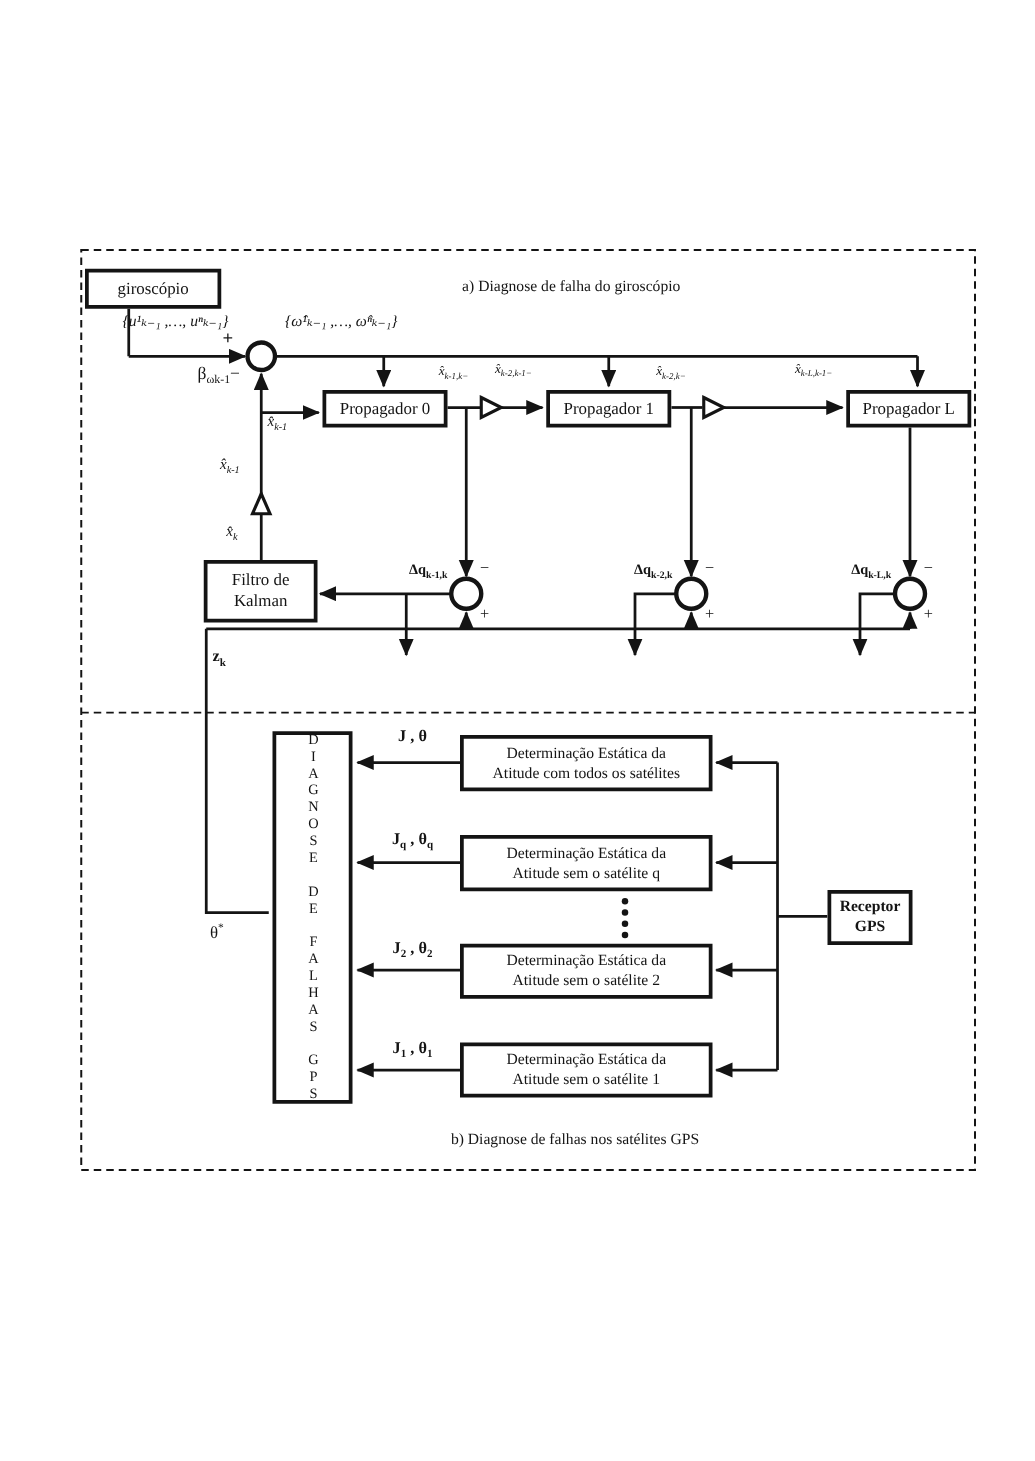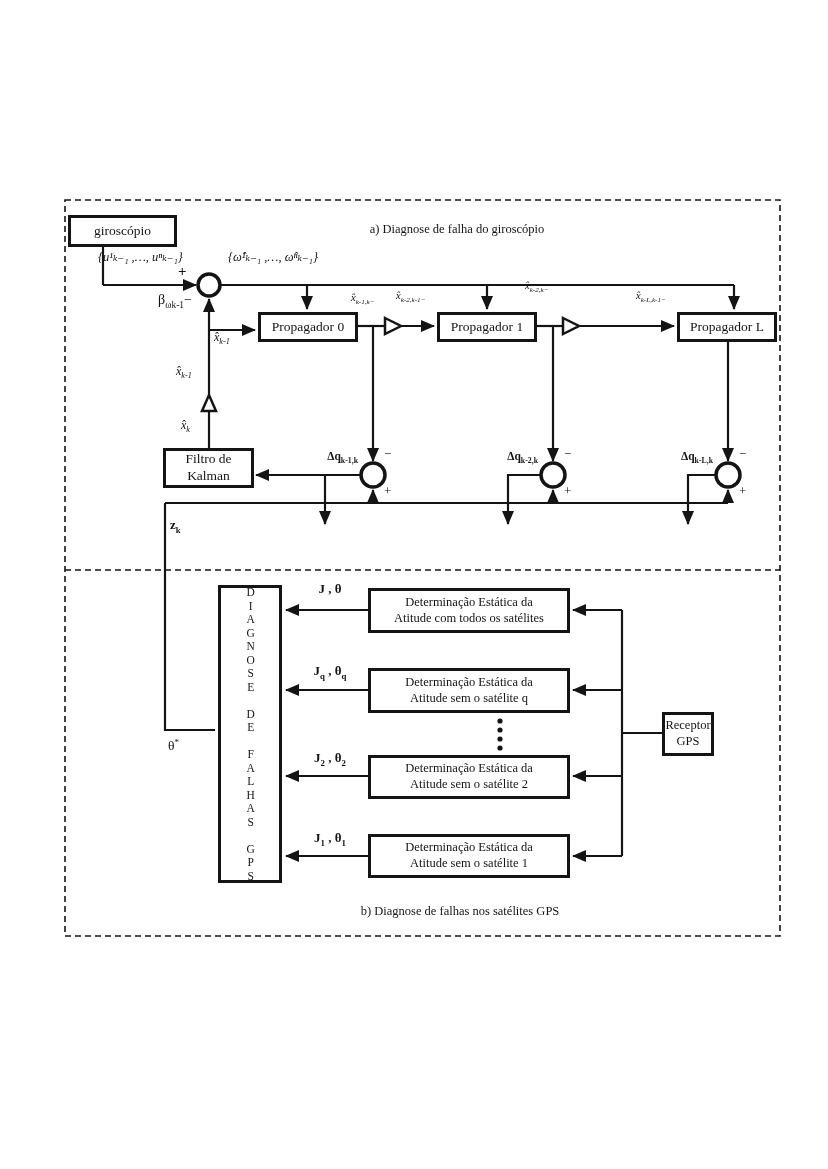--- a/index.html
+++ b/index.html
@@ -105,21 +105,21 @@
   <div class="box" style="left:258px;top:312px;width:100px;height:30px;font-size:13.5px;">
     <span>Propagador 0</span>
   </div>
   <div class="box" style="left:437px;top:312px;width:100px;height:30px;font-size:13.5px;">
     <span>Propagador 1</span>
   </div>
   <div class="box" style="left:677px;top:312px;width:100px;height:30px;font-size:13.5px;">
     <span>Propagador L</span>
   </div>
 
-  <div class="box" style="left:163px;top:448px;width:91px;height:40px;font-size:13.5px;padding:0 8px;">
+  <div class="box" style="left:163px;top:448px;width:91px;height:50px;font-size:13.5px;padding:0 8px;">
     <span>Filtro de Kalman</span>
   </div>
 
 
   <div class="box" style="left:218px;top:585px;width:64px;height:298px;font-size:11.5px;">
     <span class="vertical-text">DIAGNOSE DE FALHAS GPS</span>
   </div>
 
   <div class="box" style="left:368px;top:588px;width:202px;height:45px;font-size:12.5px;">
     <span><span>Determinação Estática da</span><br><span>Atitude com todos os satélites</span></span>
@@ -127,36 +127,36 @@
   <div class="box" style="left:368px;top:668px;width:202px;height:45px;font-size:12.5px;">
     <span><span>Determinação Estática da</span><br><span>Atitude sem o satélite q</span></span>
   </div>
   <div class="box" style="left:368px;top:755px;width:202px;height:44px;font-size:12.5px;">
     <span><span>Determinação Estática da</span><br><span>Atitude sem o satélite 2</span></span>
   </div>
   <div class="box" style="left:368px;top:834px;width:202px;height:44px;font-size:12.5px;">
     <span><span>Determinação Estática da</span><br><span>Atitude sem o satélite 1</span></span>
   </div>
 
-  <div class="box" style="left:662px;top:712px;width:52px;height:44px;font-size:12.5px;padding:0 6px;">
+  <div class="box" style="left:662px;top:712px;width:68px;height:44px;font-size:12.5px;padding:0 6px;font-weight:bold;">
     <span>Receptor GPS</span>
   </div>
 
   <div class="lbl ctr" style="left:337px;top:222px;width:240px;font-size:12.5px;">a) Diagnose de falha do giroscópio</div>
 
   <div class="lbl math" style="left:98px;top:249px;font-size:12.5px;">{u¹ₖ₋₁ ,…, uⁿₖ₋₁}</div>
   <div class="lbl math" style="left:228px;top:249px;font-size:12.5px;">{ω̂¹ₖ₋₁ ,…, ω̂ⁿₖ₋₁}</div>
 
   <div class="lbl bold" style="left:178px;top:263px;font-size:15px;">+</div>
 
   <div class="lbl" style="left:158px;top:292px;font-size:14px;"><span>β</span><sub>ωk-1</sub><span>−</span></div>
 
   <div class="lbl math" style="left:351px;top:292px;font-size:10.5px;"><span>x̂</span><sub>k-1,k−</sub></div>
   <div class="lbl math" style="left:396px;top:290px;font-size:10.5px;"><span>x̂</span><sub>k-2,k-1−</sub></div>
-  <div class="lbl math" style="left:525px;top:280px;font-size:10.5px;"><span>x̂</span><sub>k-2,k−</sub></div>
+  <div class="lbl math" style="left:525px;top:292px;font-size:10.5px;"><span>x̂</span><sub>k-2,k−</sub></div>
   <div class="lbl math" style="left:636px;top:290px;font-size:10.5px;"><span>x̂</span><sub>k-L,k-1−</sub></div>
 
   <div class="lbl math" style="left:214px;top:330px;font-size:12px;"><span>x̂</span><sub>k-1</sub></div>
   <div class="lbl math" style="left:176px;top:364px;font-size:12px;"><span>x̂</span><sub>k-1</sub></div>
   <div class="lbl math" style="left:181px;top:418px;font-size:12px;"><span>x̂</span><sub>k</sub></div>
 
   <div class="lbl rgt bold" style="left:300px;top:450px;width:58px;font-size:11.5px;"><span>Δq</span><sub>k-1,k</sub></div>
   <div class="lbl rgt bold" style="left:480px;top:450px;width:58px;font-size:11.5px;"><span>Δq</span><sub>k-2,k</sub></div>
   <div class="lbl rgt bold" style="left:655px;top:450px;width:58px;font-size:11.5px;"><span>Δq</span><sub>k-L,k</sub></div>
 

